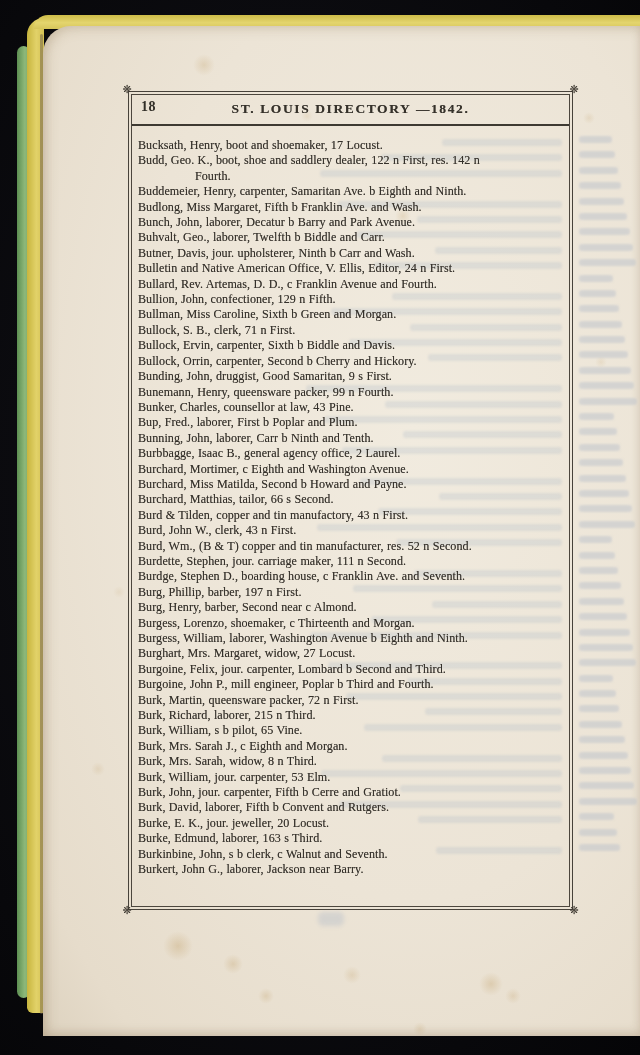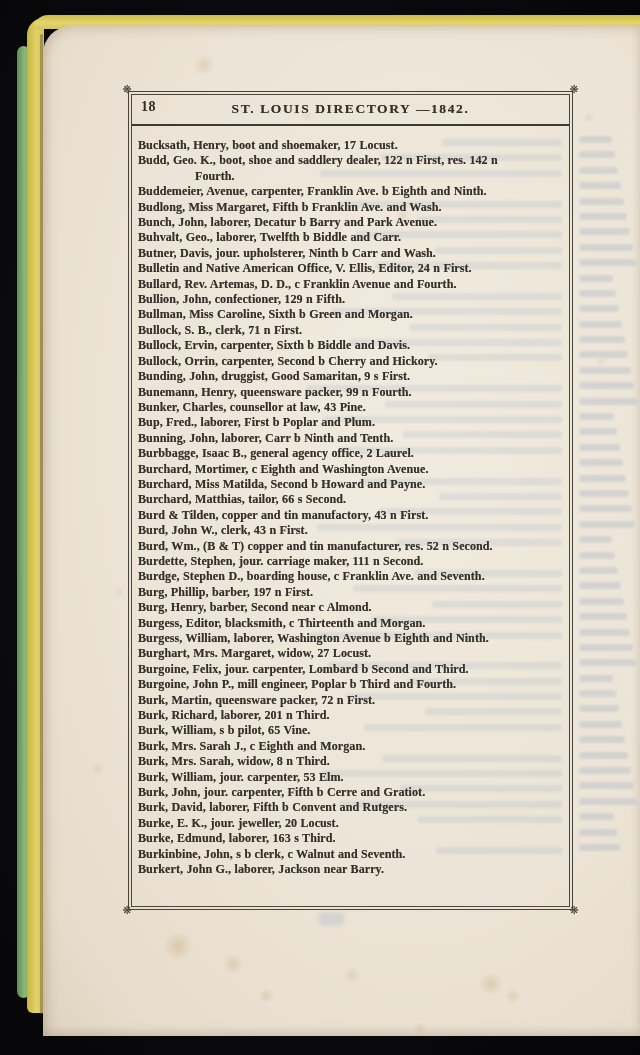--- a/index.html
+++ b/index.html
@@ -66,21 +66,21 @@
     position:absolute;left:0;right:0;top:6px;text-align:center;
     font-size:13.5px;font-weight:bold;letter-spacing:1.6px;color:#35312a;
     text-shadow:0 0 .5px rgba(48,44,36,.55);
   }
   
   .entries{
     position:absolute;left:9px;top:46px;width:430px;
   }
   .entry{
     height:15.42px;line-height:15.42px;white-space:nowrap;
-    font-size:12.1px;font-weight:bold;color:#34302a;
+    font-size:12.1px;font-weight:normal;color:#34302a;
     letter-spacing:.05px;word-spacing:.3px;
     text-shadow:0 0 .5px rgba(46,42,35,.5);
   }
   .entry.cont{padding-left:57px;}
   
   .ghost-margin{position:absolute;left:579px;top:136px;width:58px;height:760px;opacity:.5;}
   .ghost-margin .gl{background:#bcc2cb;height:7px;border-radius:3px;margin-bottom:8.4px;filter:blur(1px);}
   .ghost-inner{position:absolute;left:165px;top:47px;width:268px;height:748px;opacity:.22;pointer-events:none;}
   .ghost-inner .gl{background:#9fb0c2;height:7px;border-radius:3px;margin-bottom:8.4px;filter:blur(1.1px);margin-left:auto;}
   .ghost-pagenum{
@@ -178,21 +178,21 @@
         <div class="gl" style="width: 223px;"></div>
         <div class="gl" style="width: 144px;"></div>
         <div class="gl" style="width: 0px;"></div>
         <div class="gl" style="width: 126px;"></div>
       </div>
 
     <div class="entries">
         <div class="entry">Bucksath, Henry, boot and shoemaker, 17 Locust.</div>
         <div class="entry">Budd, Geo. K., boot, shoe and saddlery dealer, 122 n First, res. 142 n</div>
         <div class="entry cont">Fourth.</div>
-        <div class="entry">Buddemeier, Avenue, carpenter, Franklin Ave. b Eighth and Ninth.</div>
+        <div class="entry">Buddemeier, Henry, carpenter, Samaritan Ave. b Eighth and Ninth.</div>
         <div class="entry">Budlong, Miss Margaret, Fifth b Franklin Ave. and Wash.</div>
         <div class="entry">Bunch, John, laborer, Decatur b Barry and Park Avenue.</div>
         <div class="entry">Buhvalt, Geo., laborer, Twelfth b Biddle and Carr.</div>
         <div class="entry">Butner, Davis, jour. upholsterer, Ninth b Carr and Wash.</div>
         <div class="entry">Bulletin and Native American Office, V. Ellis, Editor, 24 n First.</div>
         <div class="entry">Bullard, Rev. Artemas, D. D., c Franklin Avenue and Fourth.</div>
         <div class="entry">Bullion, John, confectioner, 129 n Fifth.</div>
         <div class="entry">Bullman, Miss Caroline, Sixth b Green and Morgan.</div>
         <div class="entry">Bullock, S. B., clerk, 71 n First.</div>
         <div class="entry">Bullock, Ervin, carpenter, Sixth b Biddle and Davis.</div>
@@ -206,27 +206,27 @@
         <div class="entry">Burchard, Mortimer, c Eighth and Washington Avenue.</div>
         <div class="entry">Burchard, Miss Matilda, Second b Howard and Payne.</div>
         <div class="entry">Burchard, Matthias, tailor, 66 s Second.</div>
         <div class="entry">Burd &amp; Tilden, copper and tin manufactory, 43 n First.</div>
         <div class="entry">Burd, John W., clerk, 43 n First.</div>
         <div class="entry">Burd, Wm., (B &amp; T) copper and tin manufacturer, res. 52 n Second.</div>
         <div class="entry">Burdette, Stephen, jour. carriage maker, 111 n Second.</div>
         <div class="entry">Burdge, Stephen D., boarding house, c Franklin Ave. and Seventh.</div>
         <div class="entry">Burg, Phillip, barber, 197 n First.</div>
         <div class="entry">Burg, Henry, barber, Second near c Almond.</div>
-        <div class="entry">Burgess, Editor, blacksmith, c Thirteenth and Morgan.</div>
+        <div class="entry">Burgess, Lorenzo, shoemaker, c Thirteenth and Morgan.</div>
         <div class="entry">Burgess, William, laborer, Washington Avenue b Eighth and Ninth.</div>
         <div class="entry">Burghart, Mrs. Margaret, widow, 27 Locust.</div>
         <div class="entry">Burgoine, Felix, jour. carpenter, Lombard b Second and Third.</div>
         <div class="entry">Burgoine, John P., mill engineer, Poplar b Third and Fourth.</div>
         <div class="entry">Burk, Martin, queensware packer, 72 n First.</div>
-        <div class="entry">Burk, Richard, laborer, 201 n Third.</div>
+        <div class="entry">Burk, Richard, laborer, 215 n Third.</div>
         <div class="entry">Burk, William, s b pilot, 65 Vine.</div>
         <div class="entry">Burk, Mrs. Sarah J., c Eighth and Morgan.</div>
         <div class="entry">Burk, Mrs. Sarah, widow, 8 n Third.</div>
         <div class="entry">Burk, William, jour. carpenter, 53 Elm.</div>
         <div class="entry">Burk, John, jour. carpenter, Fifth b Cerre and Gratiot.</div>
         <div class="entry">Burk, David, laborer, Fifth b Convent and Rutgers.</div>
         <div class="entry">Burke, E. K., jour. jeweller, 20 Locust.</div>
         <div class="entry">Burke, Edmund, laborer, 163 s Third.</div>
         <div class="entry">Burkinbine, John, s b clerk, c Walnut and Seventh.</div>
         <div class="entry">Burkert, John G., laborer, Jackson near Barry.</div>

